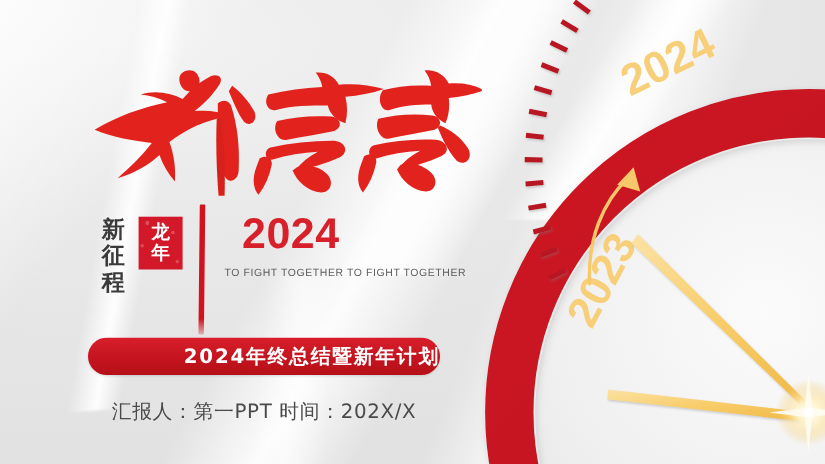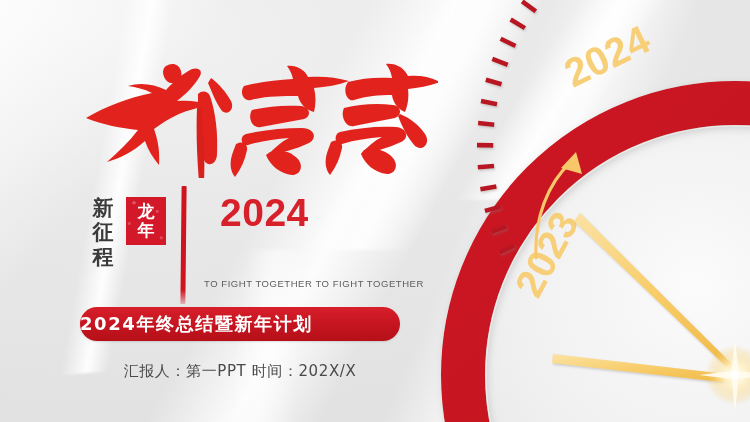--- a/index.html
+++ b/index.html
@@ -80,39 +80,38 @@
 
   .year-big{
     position:absolute;left:220px;top:191px;
     font-size:39px;font-weight:bold;color:#D8202B;letter-spacing:0.5px;
     font-family:"Liberation Sans","DejaVu Sans",sans-serif;
   }
   .eng{
     position:absolute;left:204px;
     color:#5c5c5c;font-size:9.5px;letter-spacing:0.55px;
     font-family:"Liberation Sans","DejaVu Sans",sans-serif;
-    margin-top:35px;
   }
   .eng.l1{top:243px;}
   .eng.l2{top:266px;}
 
   .banner{
     position:absolute;left:80px;top:307px;width:320px;height:34px;
     border-radius:17px;
     background:linear-gradient(180deg,#D71F2B 0%, #C4141F 55%, #B51018 100%);
-    display:flex;align-items:center;justify-content:flex-start;
+    display:flex;align-items:center;justify-content:flex-end;
     box-shadow:0 1px 2px rgba(0,0,0,0.12);
   }
   .banner span{
     color:#ffffff;font-weight:bold;font-size:18px;letter-spacing:1.6px;
     font-family:"DejaVu Sans","Liberation Sans",sans-serif;
   }
   .presenter{
     position:absolute;left:0;top:362px;width:480px;text-align:center;
-    color:#4a4a4a;font-size:15px;letter-spacing:0.6px;
+    color:#4a4a4a;font-size:18px;letter-spacing:0.6px;
     font-family:"DejaVu Sans","Liberation Sans",sans-serif;
   }
 </style>
 </head>
 <body>
 
 <div id="slide">
 
   <div class="sheen s1"></div>
   <div class="sheen s2"></div>

